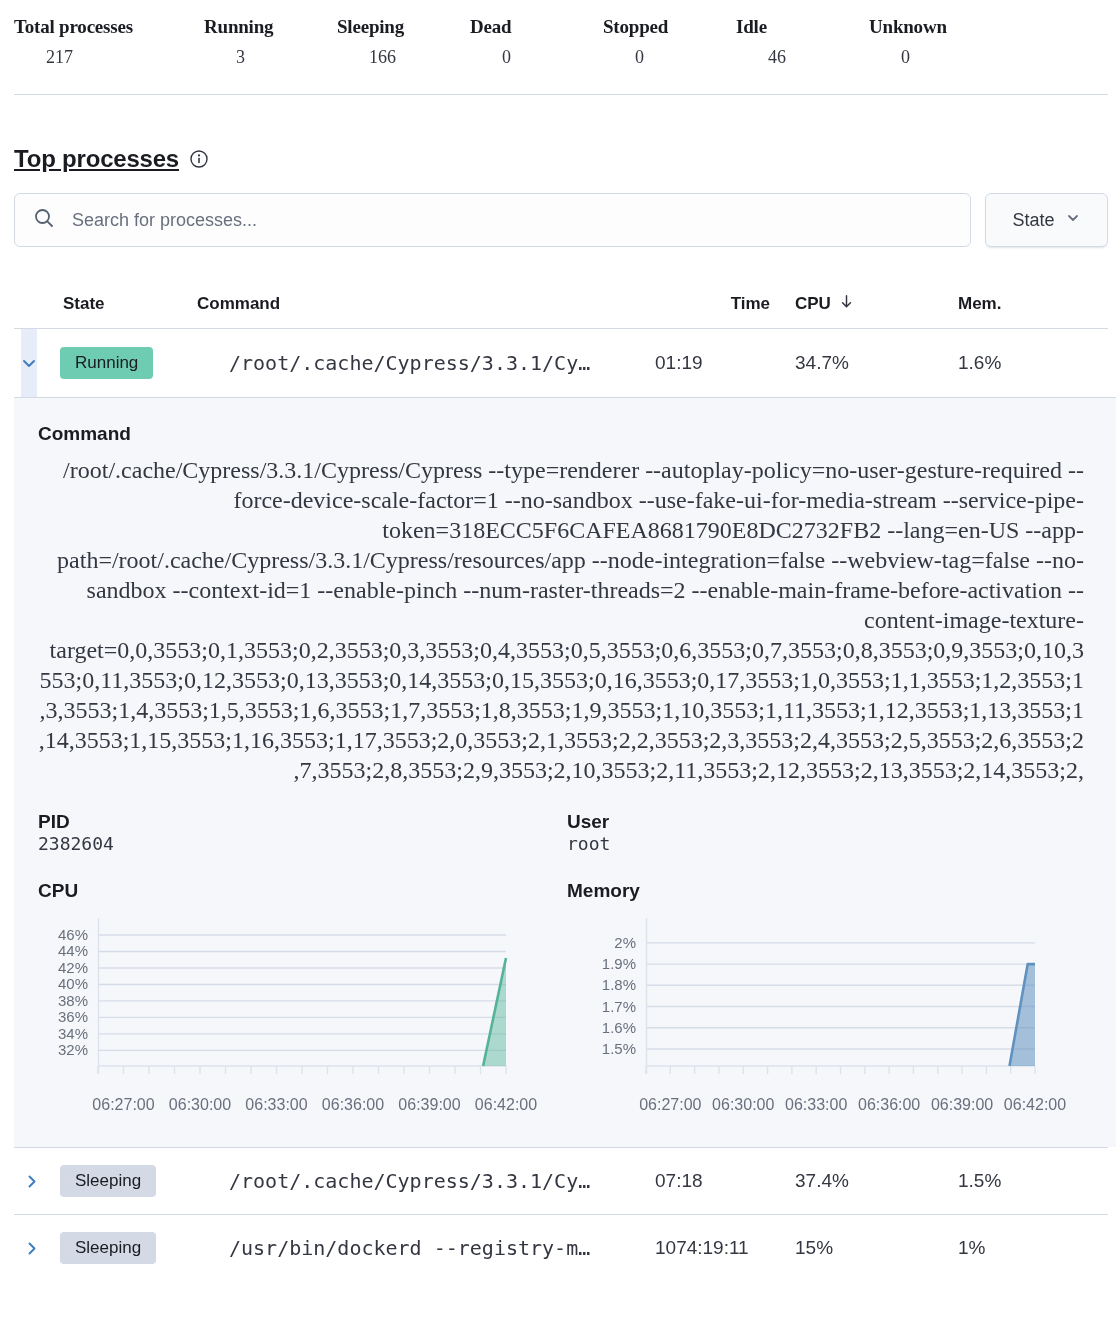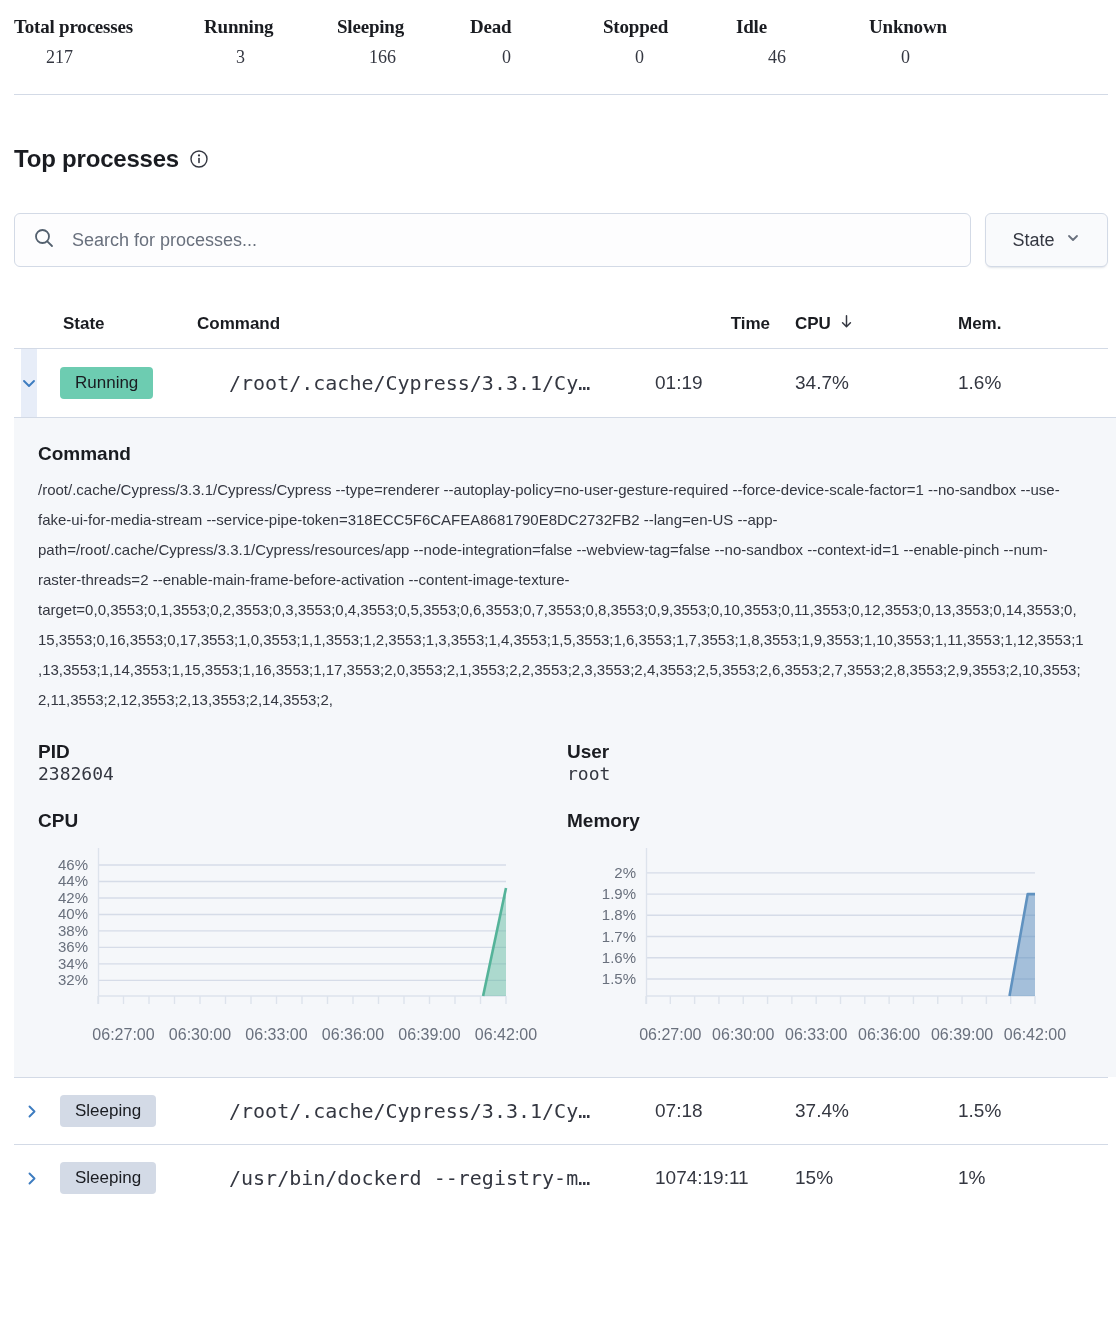--- a/index.html
+++ b/index.html
@@ -8,25 +8,25 @@
 
   
   .summary{display:flex;padding-top:16px;font-family:Liberation Serif, serif;}
   .stat{width:133px;}
   .stat.first{width:190px;}
   .stat-label{font-size:19px;font-weight:700;color:#1a1c21;letter-spacing:-0.2px;}
   .stat-value{font-size:18px;margin-top:9px;color:#343741;margin-left:32px;}
   .divider{border:none;border-top:1px solid #d3dae6;margin:26px 0 0 0;}
 
   
-  .section-title{margin:50px 0 0 0;font-size:24px;font-weight:700;color:#1a1c21;display:flex;align-items:center;gap:10px;letter-spacing:-0.2px;}
+  .section-title{margin:50px 0 0 0;font-size:24px;font-weight:700;color:#1a1c21;display:flex;align-items:center;gap:10px;letter-spacing:-0.2px;text-decoration:underline;}
   .info-icon{display:inline-flex;}
 
   
-  .toolbar{display:flex;gap:14px;margin-top:40px;}
+  .toolbar{display:flex;gap:14px;margin-top:20px;}
   .search-box{flex:1;height:54px;border:1px solid #d3dae6;border-radius:6px;background:#fdfdfe;display:flex;align-items:center;padding:0 18px;gap:15px;box-sizing:border-box;}
   .search-box input{border:none;outline:none;background:transparent;font-size:18px;color:#343741;flex:1;font-family:"Liberation Sans",sans-serif;}
   .search-box input::placeholder{color:#69707d;}
   .state-btn{width:123px;height:54px;border:1px solid #d3dae6;border-radius:6px;background:#f9fafc;font-size:18px;color:#343741;display:flex;align-items:center;justify-content:center;gap:10px;box-shadow:0 2px 2px -1px rgba(152,162,179,0.3);cursor:pointer;font-family:"Liberation Sans",sans-serif;}
 
   
   .ptable{margin-top:32px;}
   .grid{display:grid;grid-template-columns:46px 137px 458px 115px 188px 1fr;align-items:center;}
   .thead{height:49px;border-bottom:1px solid #d3dae6;font-weight:700;font-size:17px;color:#1a1c21;}
   .th-state{padding-left:3px;}
@@ -40,21 +40,21 @@
   .row.expanded .exp-band{background:#e7edf8;}
   .badge{display:inline-flex;align-items:center;height:32px;padding:0 15px;border-radius:4px;font-size:17px;font-weight:500;color:#1a1c21;}
   .cmd{font-family:"DejaVu Sans Mono",monospace;font-size:20px;color:#343741;white-space:nowrap;overflow:hidden;margin-left:32px;}
   .c-time{text-align:left;font-size:19px;}
   .c-cpu{padding-left:25px;font-size:19px;}
   .c-mem{font-size:19px;}
 
   
   .detail-panel{background:#f5f7fa;border-top:1px solid #d3dae6;margin-right:-8px;padding:25px 32px 33px 24px;}
   .detail-label{font-size:19px;font-weight:700;color:#1a1c21;}
-  .detail-cmd{margin-top:10px;font-family:Liberation Sans, sans-serif;font-size:15px;line-height:30px;color:#343741;overflow-wrap:anywhere;word-break:break-word;}
+  .detail-cmd{margin-top:10px;font-family:Liberation Serif, serif;font-size:24px;line-height:30px;color:#343741;overflow-wrap:anywhere;word-break:break-word;text-align:right;}
   .detail-grid{display:grid;grid-template-columns:529px 1fr;margin-top:26px;}
   .detail-value{font-family:"DejaVu Sans Mono",monospace;font-size:18px;color:#343741;}
   .chart-host{margin-top:12px;}
   .chart-host svg{overflow:visible;display:block;}
 
   button{font-family:"Liberation Sans",sans-serif;}
 </style>
 </head>
 <body>
 

